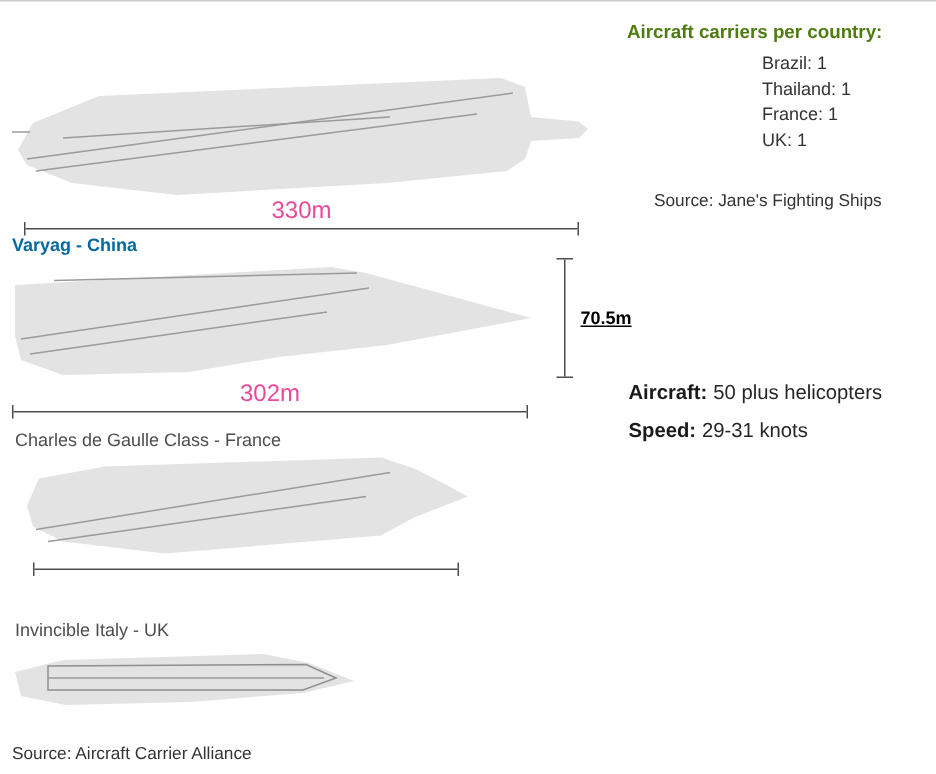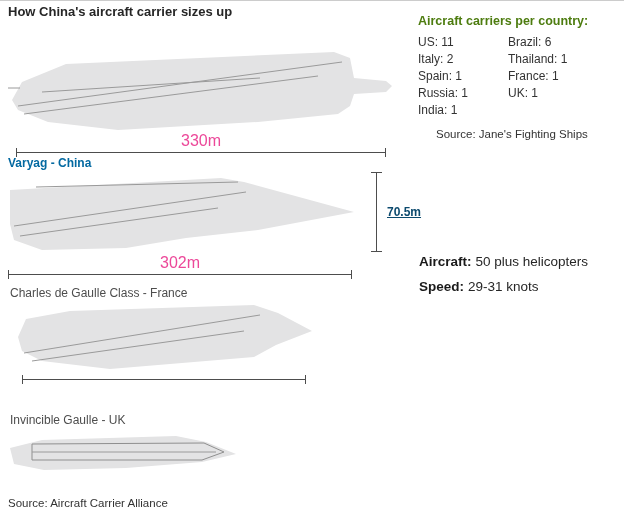--- a/index.html
+++ b/index.html
@@ -13,37 +13,36 @@
   .ship-svg { position:absolute; display:block; }
   .hull { fill:#e3e3e4; stroke:none; }
   .deckline { stroke:#9a9a9a; stroke-width:1; fill:none; }
   .deckrect { stroke:#8f8f8f; stroke-width:1; fill:none; }
   .measure-h { position:absolute; text-align:center; }
   .measure-h .m-label { font-size:16px; color:#ec4899; margin-bottom:1px; line-height:13px; }
   .measure-h .m-line { height:9px; border-left:1px solid #4d4d4d; border-right:1px solid #4d4d4d; position:relative; }
   .measure-h .m-line::before { content:""; position:absolute; left:0; right:0; top:4px; border-top:1px solid #4d4d4d; }
   .measure-v { position:absolute; width:11px; border-top:1px solid #4d4d4d; border-bottom:1px solid #4d4d4d; }
   .measure-v::before { content:""; position:absolute; top:0; bottom:0; left:5px; border-left:1px solid #4d4d4d; }
-  .vm-label { position:absolute; font-size:12px; font-weight:bold; color:#0c4a6e; white-space:nowrap;text-decoration:underline; }
+  .vm-label { position:absolute; font-size:12px; font-weight:bold; color:#000000; white-space:nowrap;text-decoration:underline; }
   .panel-heading { position:absolute; font-size:12.5px; font-weight:bold; color:#4d7c0f; white-space:nowrap; }
   .stat-col { position:absolute; font-size:12px; color:#333; }
   .stat-col div { line-height:17px; white-space:nowrap; }
   .source { position:absolute; font-size:11.5px; color:#333; white-space:nowrap; }
   .spec { position:absolute; font-size:13.5px; color:#1a1a1a; white-space:nowrap; }
   .spec .spec-label { font-weight:bold; }
   .spec .spec-value { margin-left:4px; font-weight:normal; color:#262626; }
 </style>
 </head>
 <body>
 
 <div class="canvas">
 
   <div class="top-rule"></div>
 
-  <div class="title">How China's aircraft carrier sizes up</div>
 
   <svg class="ship-svg" style="left:8px; top:48px;" width="384" height="88" viewBox="0 0 384 88">
     <path class="hull" d="M4,52 L14,34 L58,16 L326,4 L342,10 L346,30 L378,33 L384,38 L378,44 L346,46 L342,58 L330,66 L250,74 L110,82 L40,74 L10,62 Z"></path>
     <path class="deckline" d="M10,58 L334,14"></path>
     <path class="deckline" d="M16,66 L310,28"></path>
     <path class="deckline" d="M34,44 L252,30"></path>
     <path class="deckline" d="M0,40 L12,40"></path>
   </svg>
   <div class="measure-h" style="left:16px; top:134px; width:370px;">
     <div class="m-label">330m</div>
@@ -67,41 +66,34 @@
   <div class="ship-label" style="left:10px; top:286px;">Charles de Gaulle Class - France</div>
   <svg class="ship-svg" style="left:14px; top:303px;" width="300" height="74" viewBox="0 0 300 74">
     <path class="hull" d="M4,34 L12,16 L56,8 L240,2 L264,10 L298,28 L262,42 L240,54 L96,66 L28,58 L8,48 Z"></path>
     <path class="deckline" d="M10,50 L246,12"></path>
     <path class="deckline" d="M18,58 L230,28"></path>
   </svg>
   <div class="measure-h" style="left:22px; top:375px; width:284px;">
     <div class="m-line"></div>
   </div>
 
-  <div class="ship-label" style="left:10px; top:413px;">Invincible Gaulle - UK</div>
+  <div class="ship-label" style="left:10px; top:413px;">Invincible Italy - UK</div>
   <svg class="ship-svg" style="left:8px; top:430px;" width="230" height="46" viewBox="0 0 230 46">
     <path class="hull" d="M2,18 L34,10 L168,6 L198,12 L228,24 L194,32 L118,38 L36,40 L6,34 Z"></path>
     <path class="deckrect" d="M24,14 L196,13 L216,22 L194,30 L24,30 Z"></path>
     <path class="deckline" d="M24,22 L208,22"></path>
   </svg>
 
   <div class="source" style="left:8px; top:497px;">Source: Aircraft Carrier Alliance</div>
 
   <div class="panel-heading" style="left:418px; top:14px;">Aircraft carriers per country:</div>
 
-  <div class="stat-col" style="left:418px; top:34px;">
-    <div>US: 11</div>
-    <div>Italy: 2</div>
-    <div>Spain: 1</div>
-    <div>Russia: 1</div>
-    <div>India: 1</div>
-  </div>
 
   <div class="stat-col" style="left:508px; top:34px;">
-    <div>Brazil: 6</div>
+    <div>Brazil: 1</div>
     <div>Thailand: 1</div>
     <div>France: 1</div>
     <div>UK: 1</div>
   </div>
 
   <div class="source" style="left:418px; top:128px;margin-left:18px;">Source: Jane's Fighting Ships</div>
 
   <div class="spec" style="left:419px; top:232px;margin-top:47px;">
     <span class="spec-label">Speed:</span><span class="spec-value">29-31 knots</span>
   </div>

